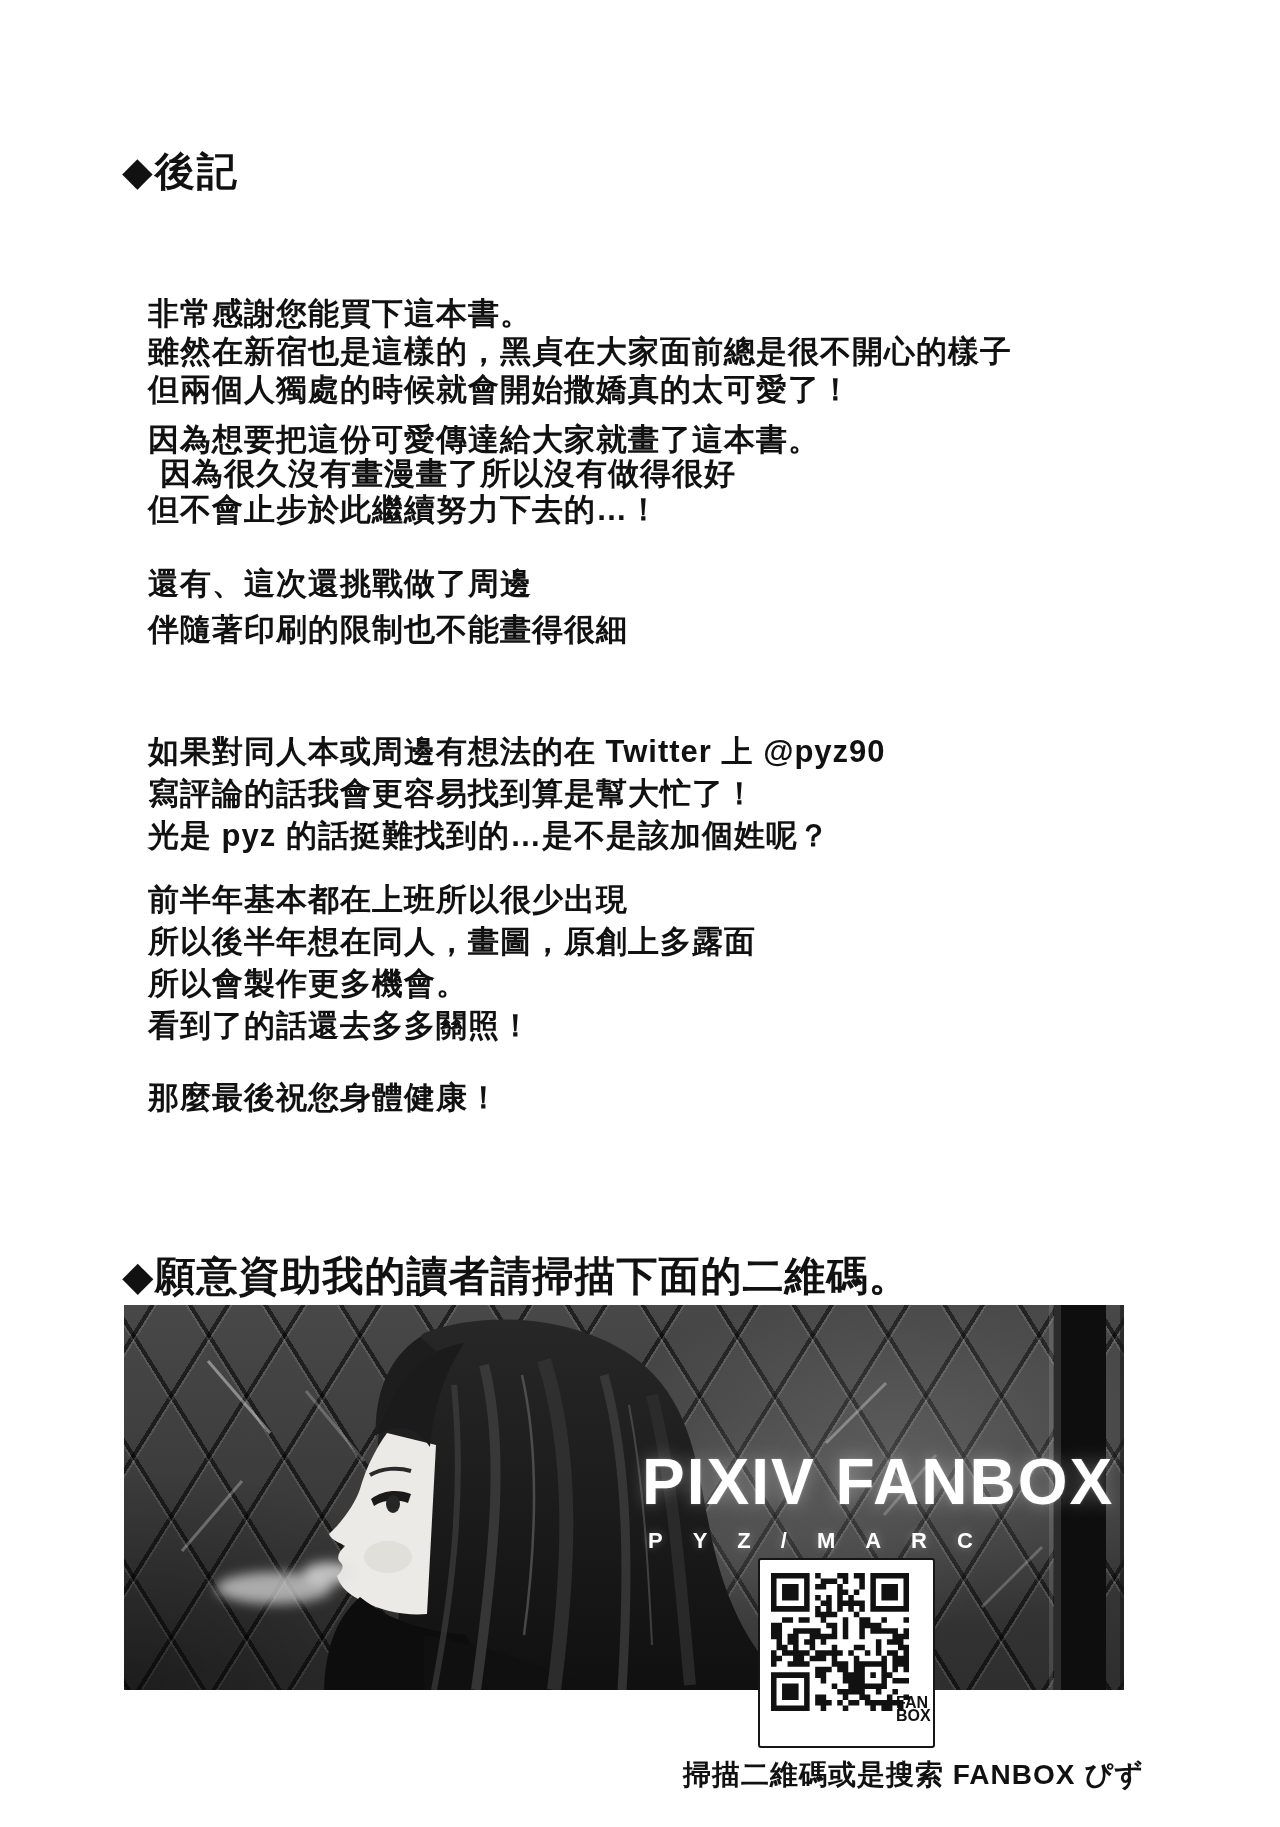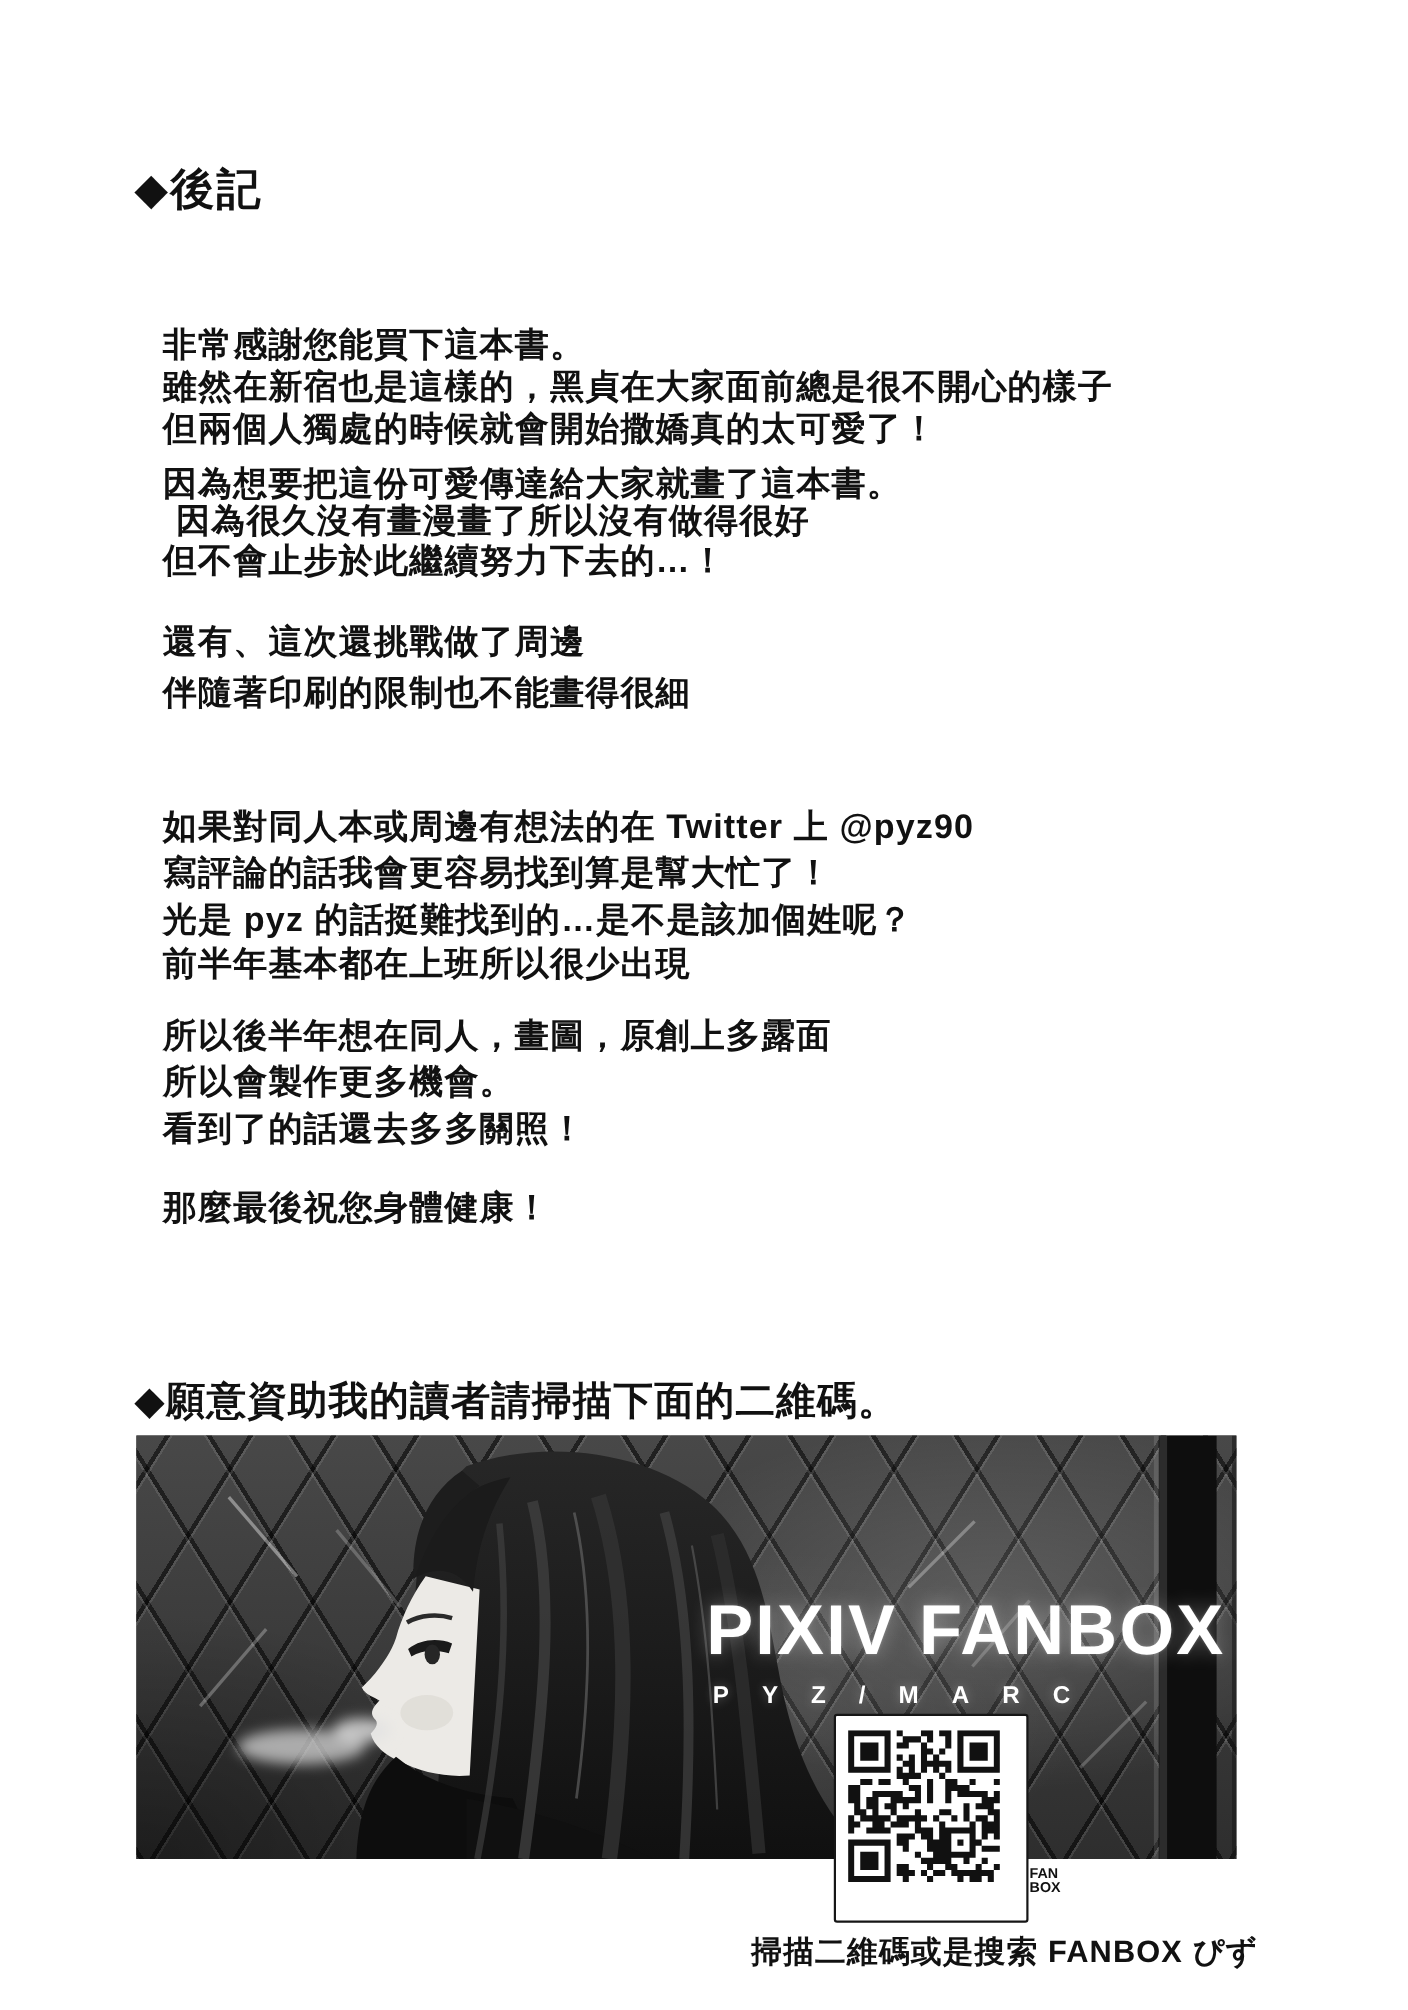--- a/index.html
+++ b/index.html
@@ -11,21 +11,21 @@
     position:absolute;left:122px;top:144px;
     font-size:40px;font-weight:800;letter-spacing:2px;white-space:nowrap;
   }
   .bodytext{position:absolute;left:0;top:0;width:100%;height:100%;}
   .bodyline{
     position:absolute;left:148px;
     font-size:31px;font-weight:700;line-height:1.05;white-space:nowrap;letter-spacing:1px;
   }
   .h2{
     position:absolute;left:122px;top:1249px;
-    font-size:36px;font-weight:800;letter-spacing:1px;white-space:nowrap;
+    font-size:41px;font-weight:800;letter-spacing:1px;white-space:nowrap;
   }
   
   .banner{
     position:absolute;left:124px;top:1305px;width:1000px;height:385px;overflow:hidden;
     background-color:#3d3d3d;
     background-image:
       radial-gradient(520px 260px at 78% 40%, rgba(255,255,255,.16), transparent 65%),
       radial-gradient(430px 230px at 58% 66%, rgba(255,255,255,.09), transparent 65%),
       radial-gradient(520px 320px at 0% 100%, rgba(0,0,0,.38), transparent 70%),
       repeating-linear-gradient(58deg, rgba(255,255,255,.10) 0 2px, transparent 2px 64px),
@@ -47,21 +47,21 @@
     margin-top:24px;
   }
   
   .qr-panel{
     position:absolute;left:758px;top:1558px;width:177px;height:190px;
     background:#ffffff;border:2px solid #161616;border-radius:3px;box-sizing:border-box;
   }
   .qr-panel svg{position:absolute;left:11px;top:13px;}
   .qr-label{
     position:absolute;left:136px;top:136px;
-    font-size:13px;font-weight:800;line-height:13px;color:#111;letter-spacing:0;margin-left:40px;
+    font-size:16px;font-weight:800;line-height:13px;color:#111;letter-spacing:0;
   }
   .caption{
     position:absolute;left:683px;top:1756px;
     font-size:28px;font-weight:700;white-space:nowrap;letter-spacing:1px;
   }
 </style>
 </head>
 <body>
 
 <div class="page">
@@ -73,21 +73,21 @@
       <div class="bodyline" style="top: 336px;">雖然在新宿也是這樣的，黑貞在大家面前總是很不開心的樣子</div>
       <div class="bodyline" style="top: 374px;">但兩個人獨處的時候就會開始撒嬌真的太可愛了！</div>
       <div class="bodyline" style="top: 424px;">因為想要把這份可愛傳達給大家就畫了這本書。</div>
       <div class="bodyline" style="top: 458px; margin-left: 12px;">因為很久沒有畫漫畫了所以沒有做得很好</div>
       <div class="bodyline" style="top: 494px;">但不會止步於此繼續努力下去的…！</div>
       <div class="bodyline" style="top: 568px;">還有、這次還挑戰做了周邊</div>
       <div class="bodyline" style="top: 614px;">伴隨著印刷的限制也不能畫得很細</div>
       <div class="bodyline" style="top: 736px;">如果對同人本或周邊有想法的在 Twitter 上 @pyz90</div>
       <div class="bodyline" style="top: 778px;">寫評論的話我會更容易找到算是幫大忙了！</div>
       <div class="bodyline" style="top: 820px;">光是 pyz 的話挺難找到的…是不是該加個姓呢？</div>
-      <div class="bodyline" style="top: 860px;">前半年基本都在上班所以很少出現</div>
+      <div class="bodyline" style="top: 884px;">前半年基本都在上班所以很少出現</div>
       <div class="bodyline" style="top: 968px;">所以會製作更多機會。</div>
       <div class="bodyline" style="top: 926px;">所以後半年想在同人，畫圖，原創上多露面</div>
       <div class="bodyline" style="top: 1010px;">看到了的話還去多多關照！</div>
       <div class="bodyline" style="top: 1082px;">那麼最後祝您身體健康！</div>
     </div>
 
   <div class="h2">◆願意資助我的讀者請掃描下面的二維碼。</div>
 
   <div class="banner">
     <svg class="illu" viewBox="0 0 1000 385">

